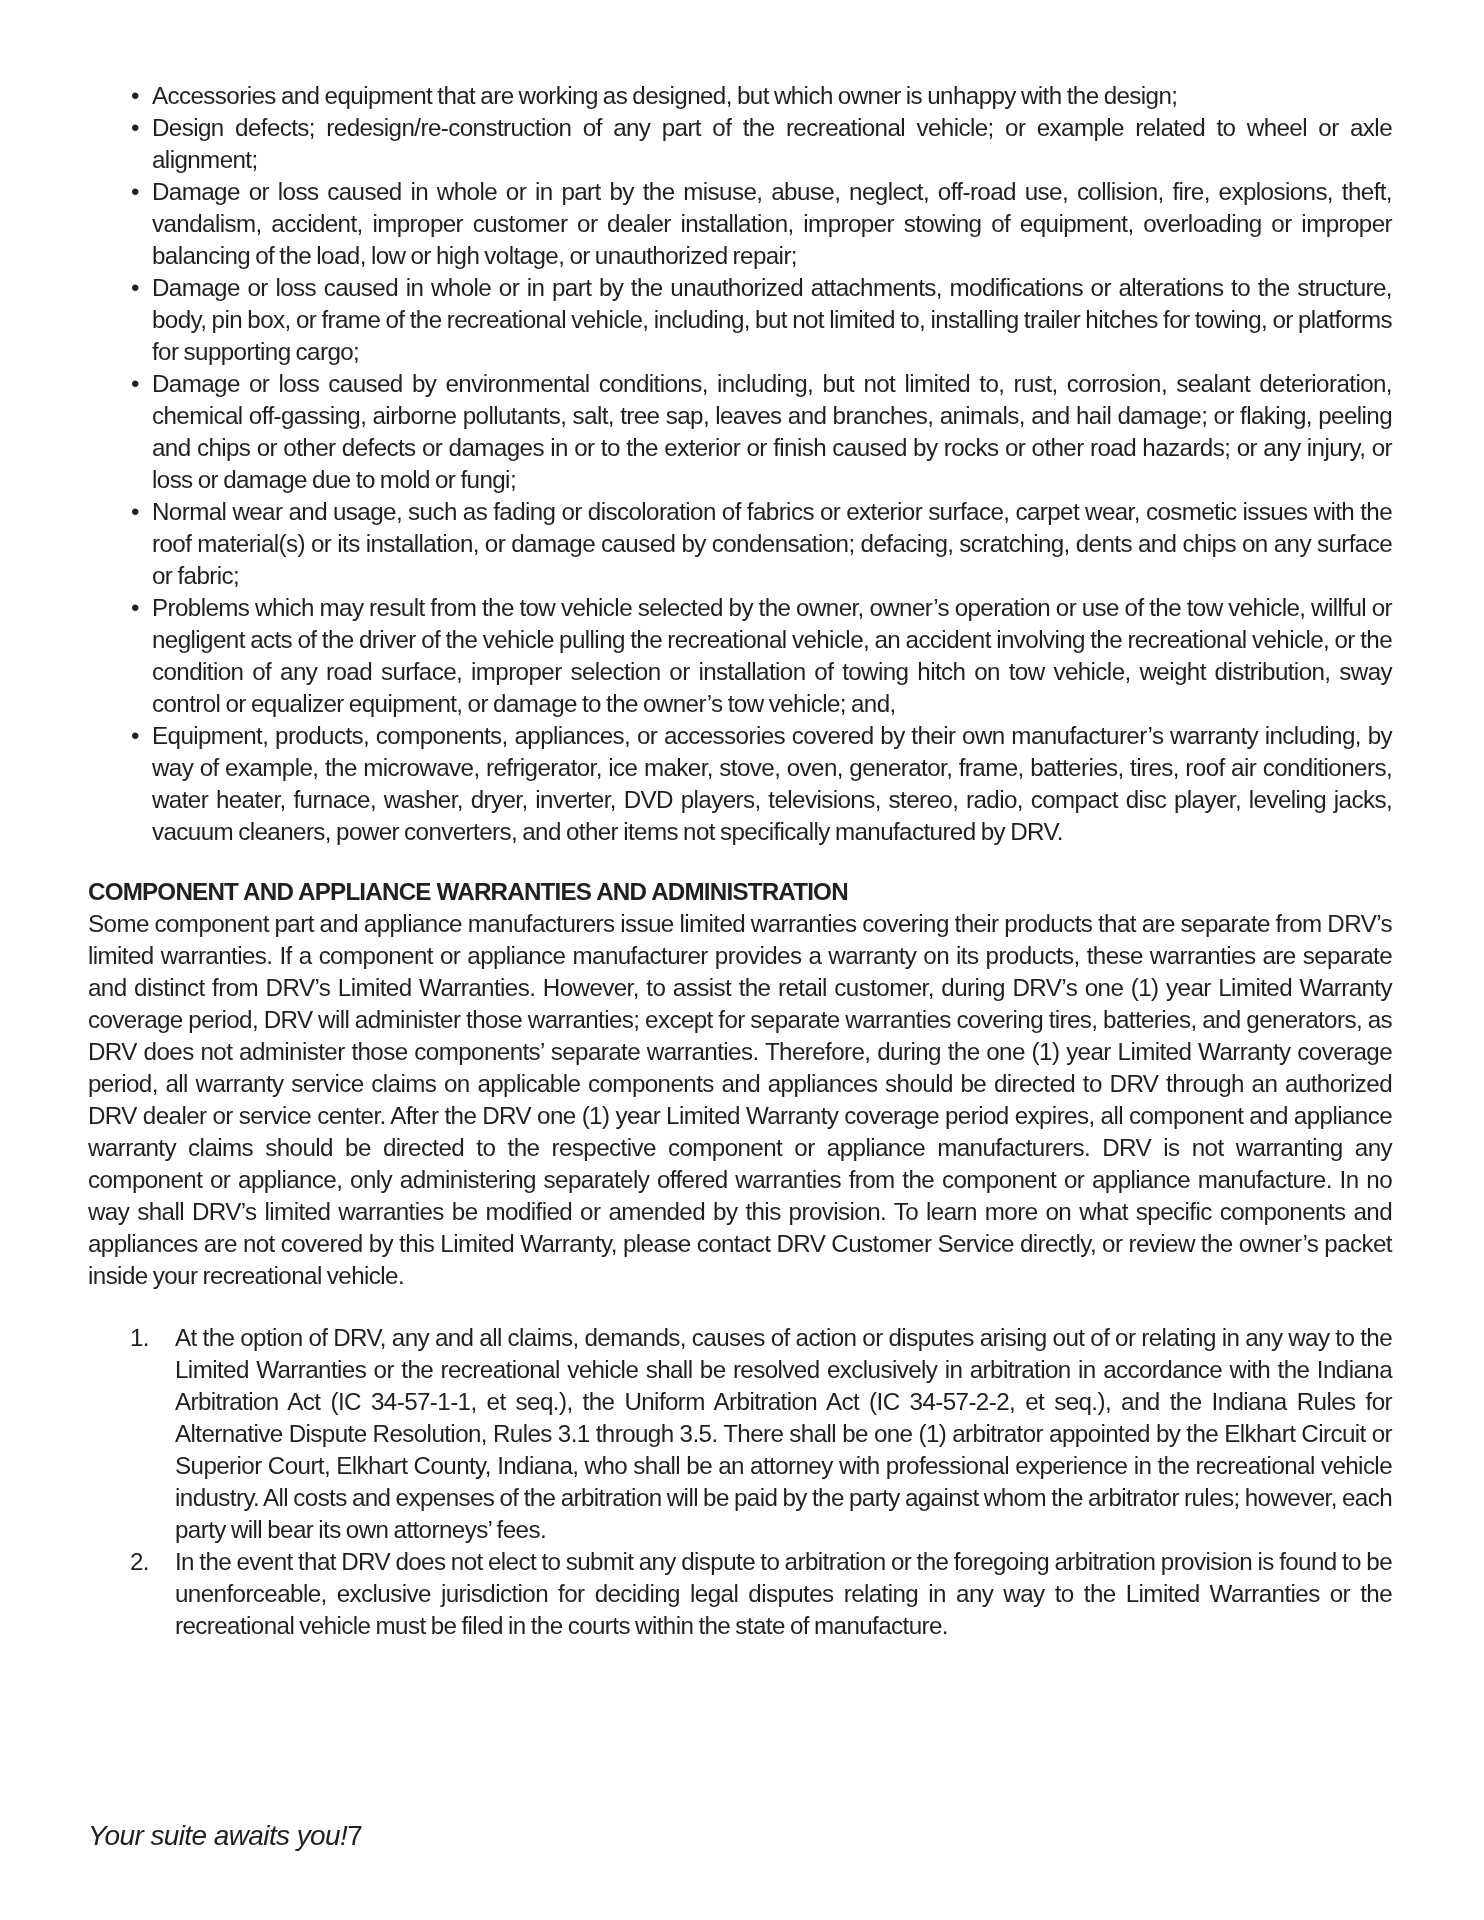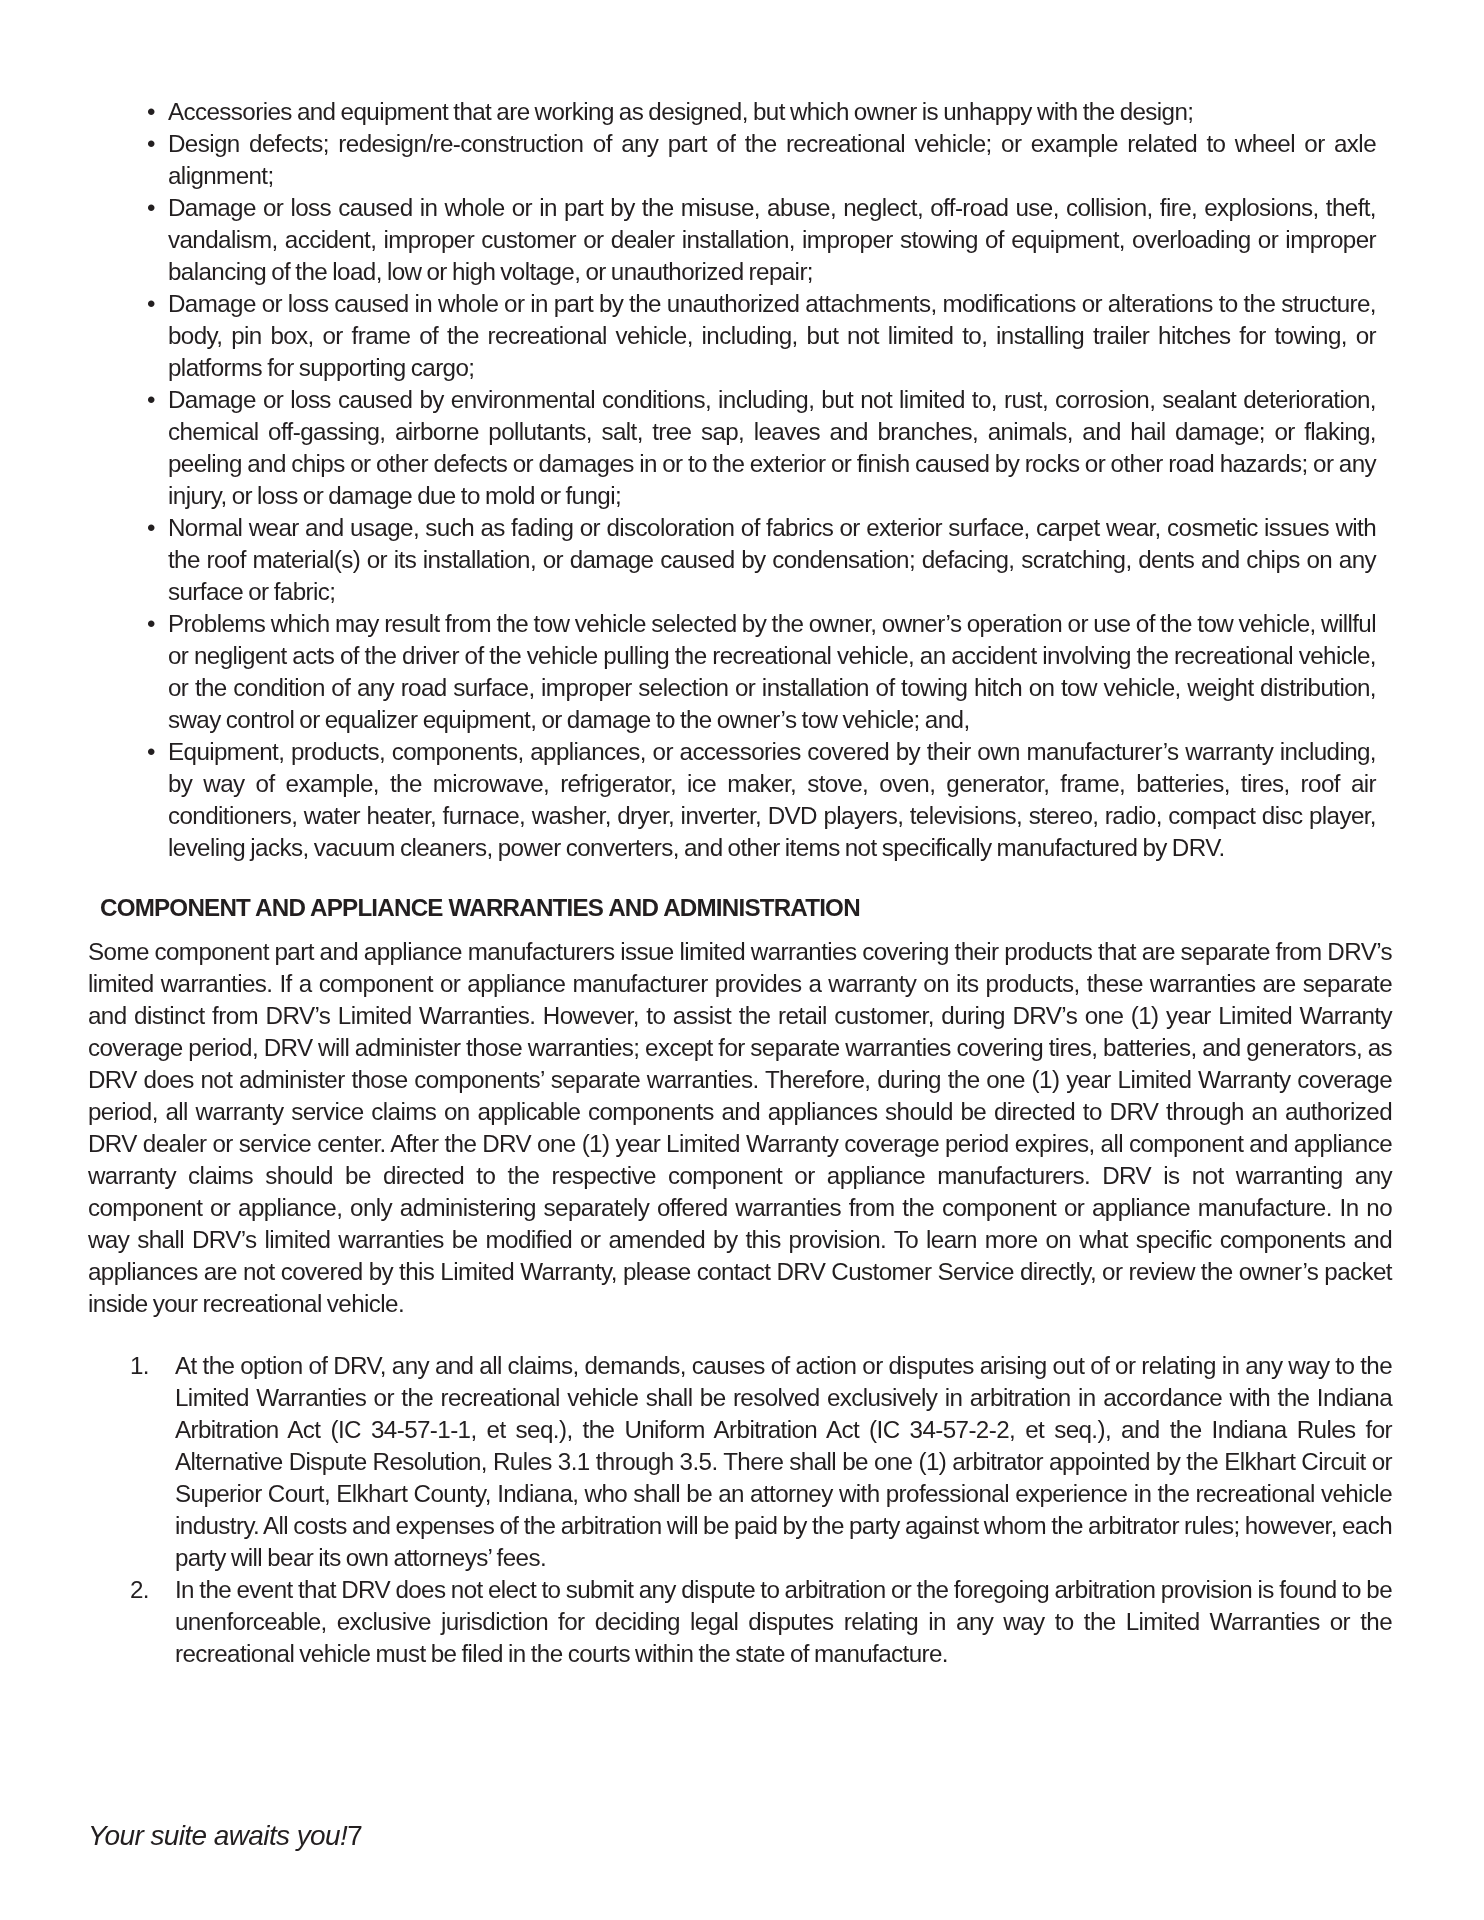--- a/index.html
+++ b/index.html
@@ -1,23 +1,23 @@
 <!DOCTYPE html>
 <html><head>
 <meta charset="utf-8">
 <style>
   html, body { margin: 0; padding: 0; background: #ffffff; }
   body { width: 1484px; height: 1920px; position: relative; overflow: hidden;
          font-family: "Liberation Sans", sans-serif; color: #231f20; }
   .page { position: absolute; left: 88px; top: 80px; width: 1304px; }
   .txt { font-size: 24.2px; line-height: 32px; text-align: justify; letter-spacing: -0.6px; word-spacing: -1px; }
-  ul.bullets { list-style: none; margin: 16px; padding: 0 0 0 64px; }
+  ul.bullets { list-style: none; margin: 0; padding: 0 0 0 64px; }
   ul.bullets li { position: relative; margin: 0; }
   ul.bullets li::before { content: "•"; position: absolute; left: -21px; top: 0; }
-  h2 { font-size: 24.2px; font-weight: bold; margin: 12px; line-height: 32px; letter-spacing: -0.8px; }
+  h2 { font-size: 24.2px; font-weight: bold; margin: 0; line-height: 32px; letter-spacing: -0.8px; }
   .sec1 { margin-top: 28px; }
   .sec2 { margin-top: 30px; }
   ol.numbered { list-style: none; margin: 0; padding: 0 0 0 87px; }
   ol.numbered li { position: relative; }
   ol.numbered li .num { position: absolute; left: -45px; top: 0; }
   .footer { position: absolute; left: 88px; top: 1820px; width: 1304px; font-size: 28px;
             display: flex; justify-content: flex-start; letter-spacing: -0.6px; }
   .footer .tag { font-style: italic; }
 </style>
 </head>

